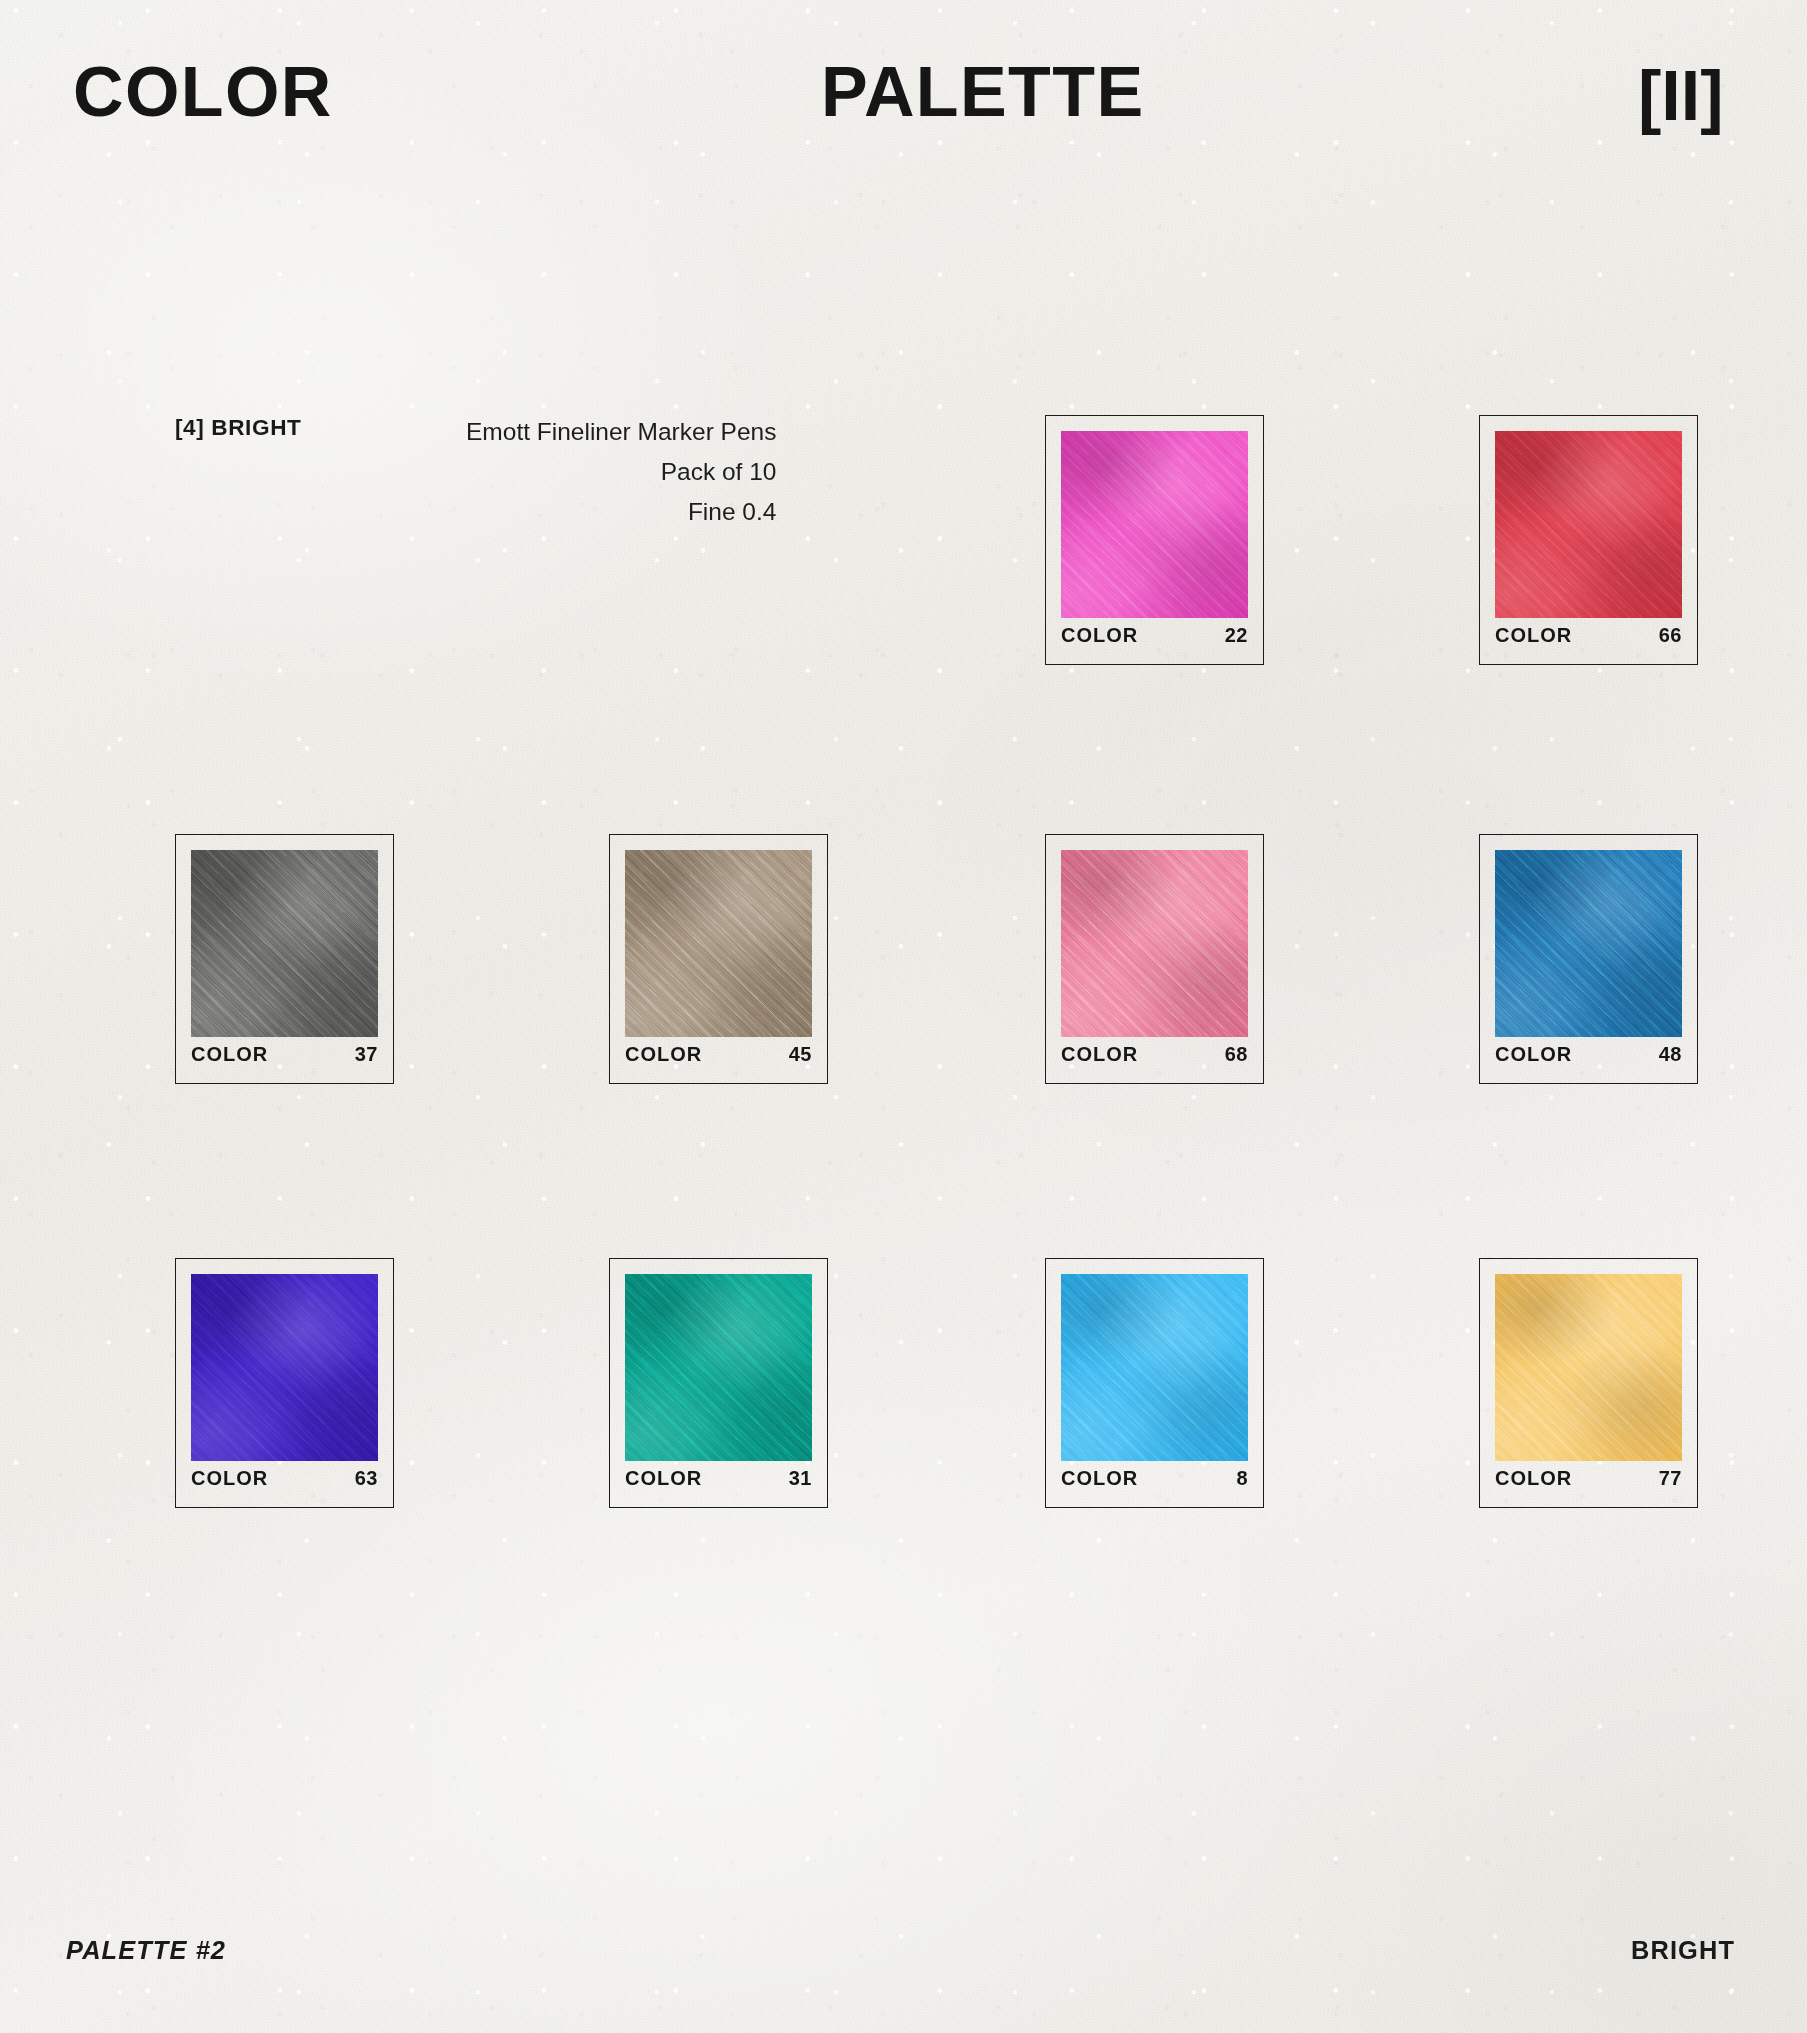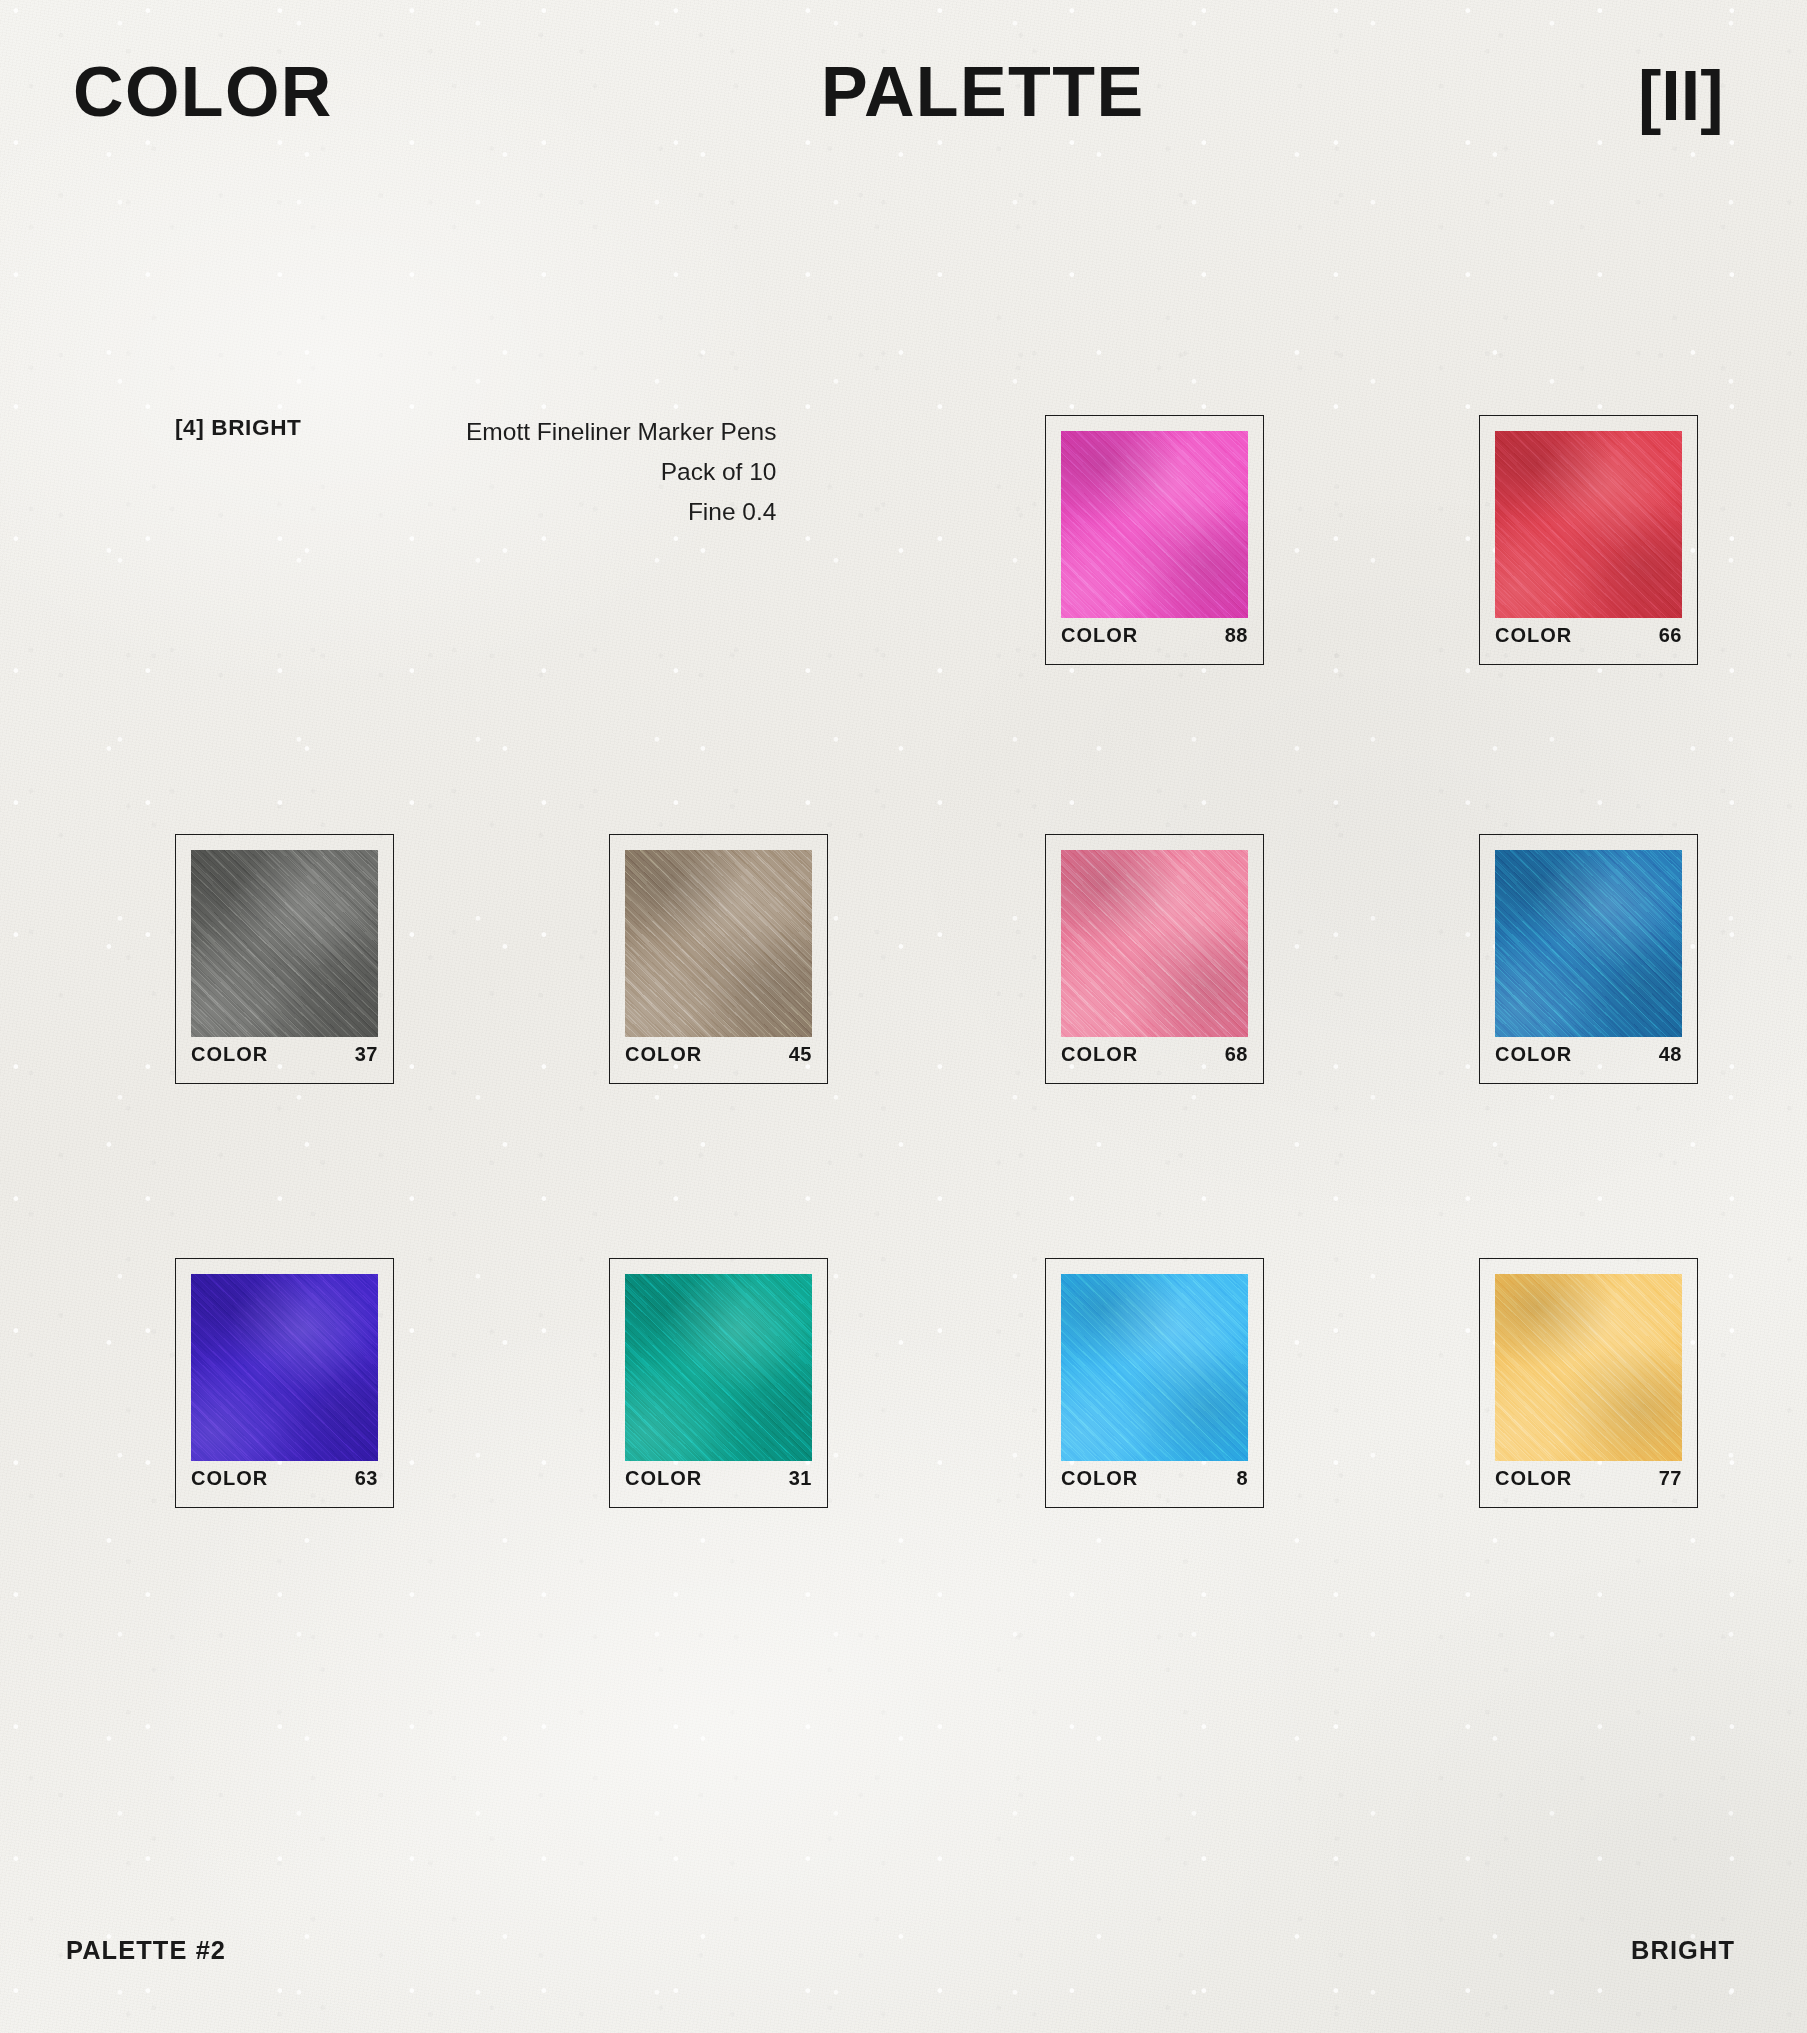--- a/index.html
+++ b/index.html
@@ -169,21 +169,21 @@
   
   .footer-left, .footer-right {
     position: absolute;
     top: 1936px;
     font-size: 25.4px;
     font-weight: 700;
     letter-spacing: 1.1px;
     color: #1a1a1a;
     white-space: nowrap;
   }
-  .footer-left  { left: 66px; }
+  .footer-left  { left: 66px; font-style: italic; }
   .footer-right { right: 73px; }
 </style>
 </head>
 <body>
 
 <div id="paper-texture"></div>
 <div id="paper-mottle"></div>
 
 <div id="page">
 
@@ -199,21 +199,21 @@
     <div>Emott Fineliner Marker Pens</div>
     <div>Pack of 10</div>
     <div>Fine 0.4</div>
   </div>
 
   <div class="grid" id="swatch-grid">
       <div class="card" style="left: 1045px; top: 415px;">
         <div class="card-swatch" style="background-image: linear-gradient(134deg, rgb(216, 59, 174) 0%, rgb(240, 92, 200) 38%, rgb(240, 92, 200) 62%, rgb(216, 59, 174) 100%); background-color: rgb(240, 92, 200);"></div>
         <div class="card-label">
           <span class="word">COLOR</span>
-          <span class="num">88</span>
+          <span class="num">22</span>
         </div>
       </div>
       <div class="card" style="left: 1479px; top: 415px;">
         <div class="card-swatch" style="background-image: linear-gradient(134deg, rgb(196, 49, 63) 0%, rgb(224, 68, 84) 38%, rgb(224, 68, 84) 62%, rgb(196, 49, 63) 100%); background-color: rgb(224, 68, 84);"></div>
         <div class="card-label">
           <span class="word">COLOR</span>
           <span class="num">66</span>
         </div>
       </div>
       <div class="card" style="left: 175px; top: 834px;">

